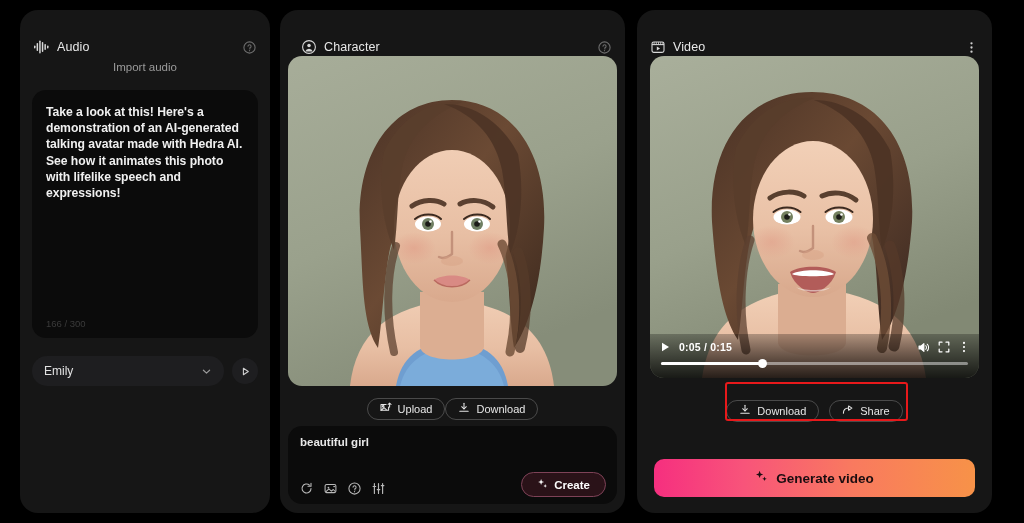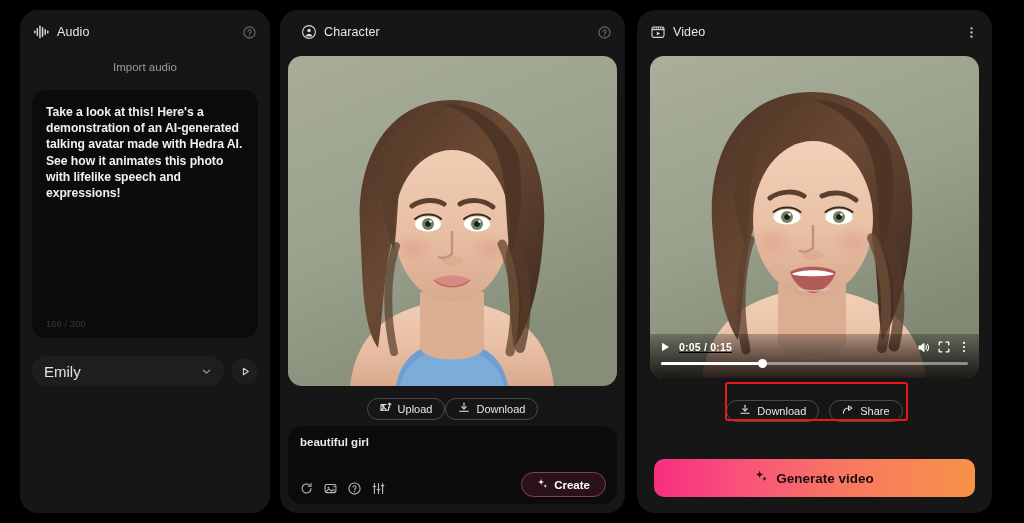--- a/index.html
+++ b/index.html
@@ -19,21 +19,21 @@
   .panel {
     position: absolute;
     background: #161616;
     border-radius: 18px;
   }
   #panel-audio     { left: 20px;  top: 10px;  width: 250px; height: 503px; }
   #panel-character { left: 280px; top: 10px;  width: 345px; height: 503px; padding-left: 8px; }
   #panel-video     { left: 637px; top: 10px;  width: 355px; height: 503px; }
 
   .panel-head {
-    display: flex; align-items: center;
+    display: flex; align-items: flex-end;
     height: 44px; padding: 0 14px;
   }
   .panel-head .title {
     font-size: 12.5px; color: #e8e8e8; font-weight: 400;
     letter-spacing: .1px; margin-left: 8px;
   }
   .panel-head .spacer { flex: 1 1 auto; }
   .head-icon { display: flex; align-items: center; color: #d8d8d8; }
   .help-icon { color: #6d6d6d; cursor: pointer; }
   .kebab { color: #cfcfcf; cursor: pointer; display:flex; align-items:center;}
@@ -73,21 +73,21 @@
   }
   .voice-select {
     flex: 1 1 auto;
     height: 30px;
     background: #1e1e20;
     border-radius: 15px;
     display: flex; align-items: center;
     padding: 0 12px;
     cursor: pointer;
   }
-  .voice-name { font-size: 15px; color: #e2e2e2; flex:1 1 auto;}
+  .voice-name { font-size: 12px; color: #e2e2e2; flex:1 1 auto;}
   .chev { color: #9a9a9a; display:flex; align-items:center;}
   .voice-play {
     width: 26px; height: 26px; border-radius: 50%;
     background: #1e1e20;
     display: flex; align-items: center; justify-content: center;
     color: #cfcfcf; cursor: pointer; flex: 0 0 auto;
   }
 
   
   .portrait {
@@ -139,21 +139,21 @@
     width: 329px; height: 322px;
     border-radius: 14px; overflow: hidden;
   }
   .vcontrols {
     position: absolute; left: 0; right: 0; bottom: 0;
     height: 44px;
     background: linear-gradient(to top, rgba(0,0,0,.82), rgba(0,0,0,.25));
     padding: 0 9px;
   }
   .vrow {
-    display: flex; align-items: center; height: 26px; gap: 8px; text-decoration: underline;
+    display: flex; align-items: center; height: 26px; gap: 8px;
   }
   .vrow .gap { flex: 1 1 auto; }
   .vtime { font-size: 10.5px; color: #ffffff; font-weight: 600; letter-spacing: .2px;}
   .vicon { color: #ffffff; display:flex; align-items:center; cursor: pointer; }
   .progress {
     position: relative; height: 3px; margin: 2px 2px 0 2px;
     background: rgba(255,255,255,.45); border-radius: 2px;
   }
   .progress .fill {
     position: absolute; left:0; top:0; bottom:0;

